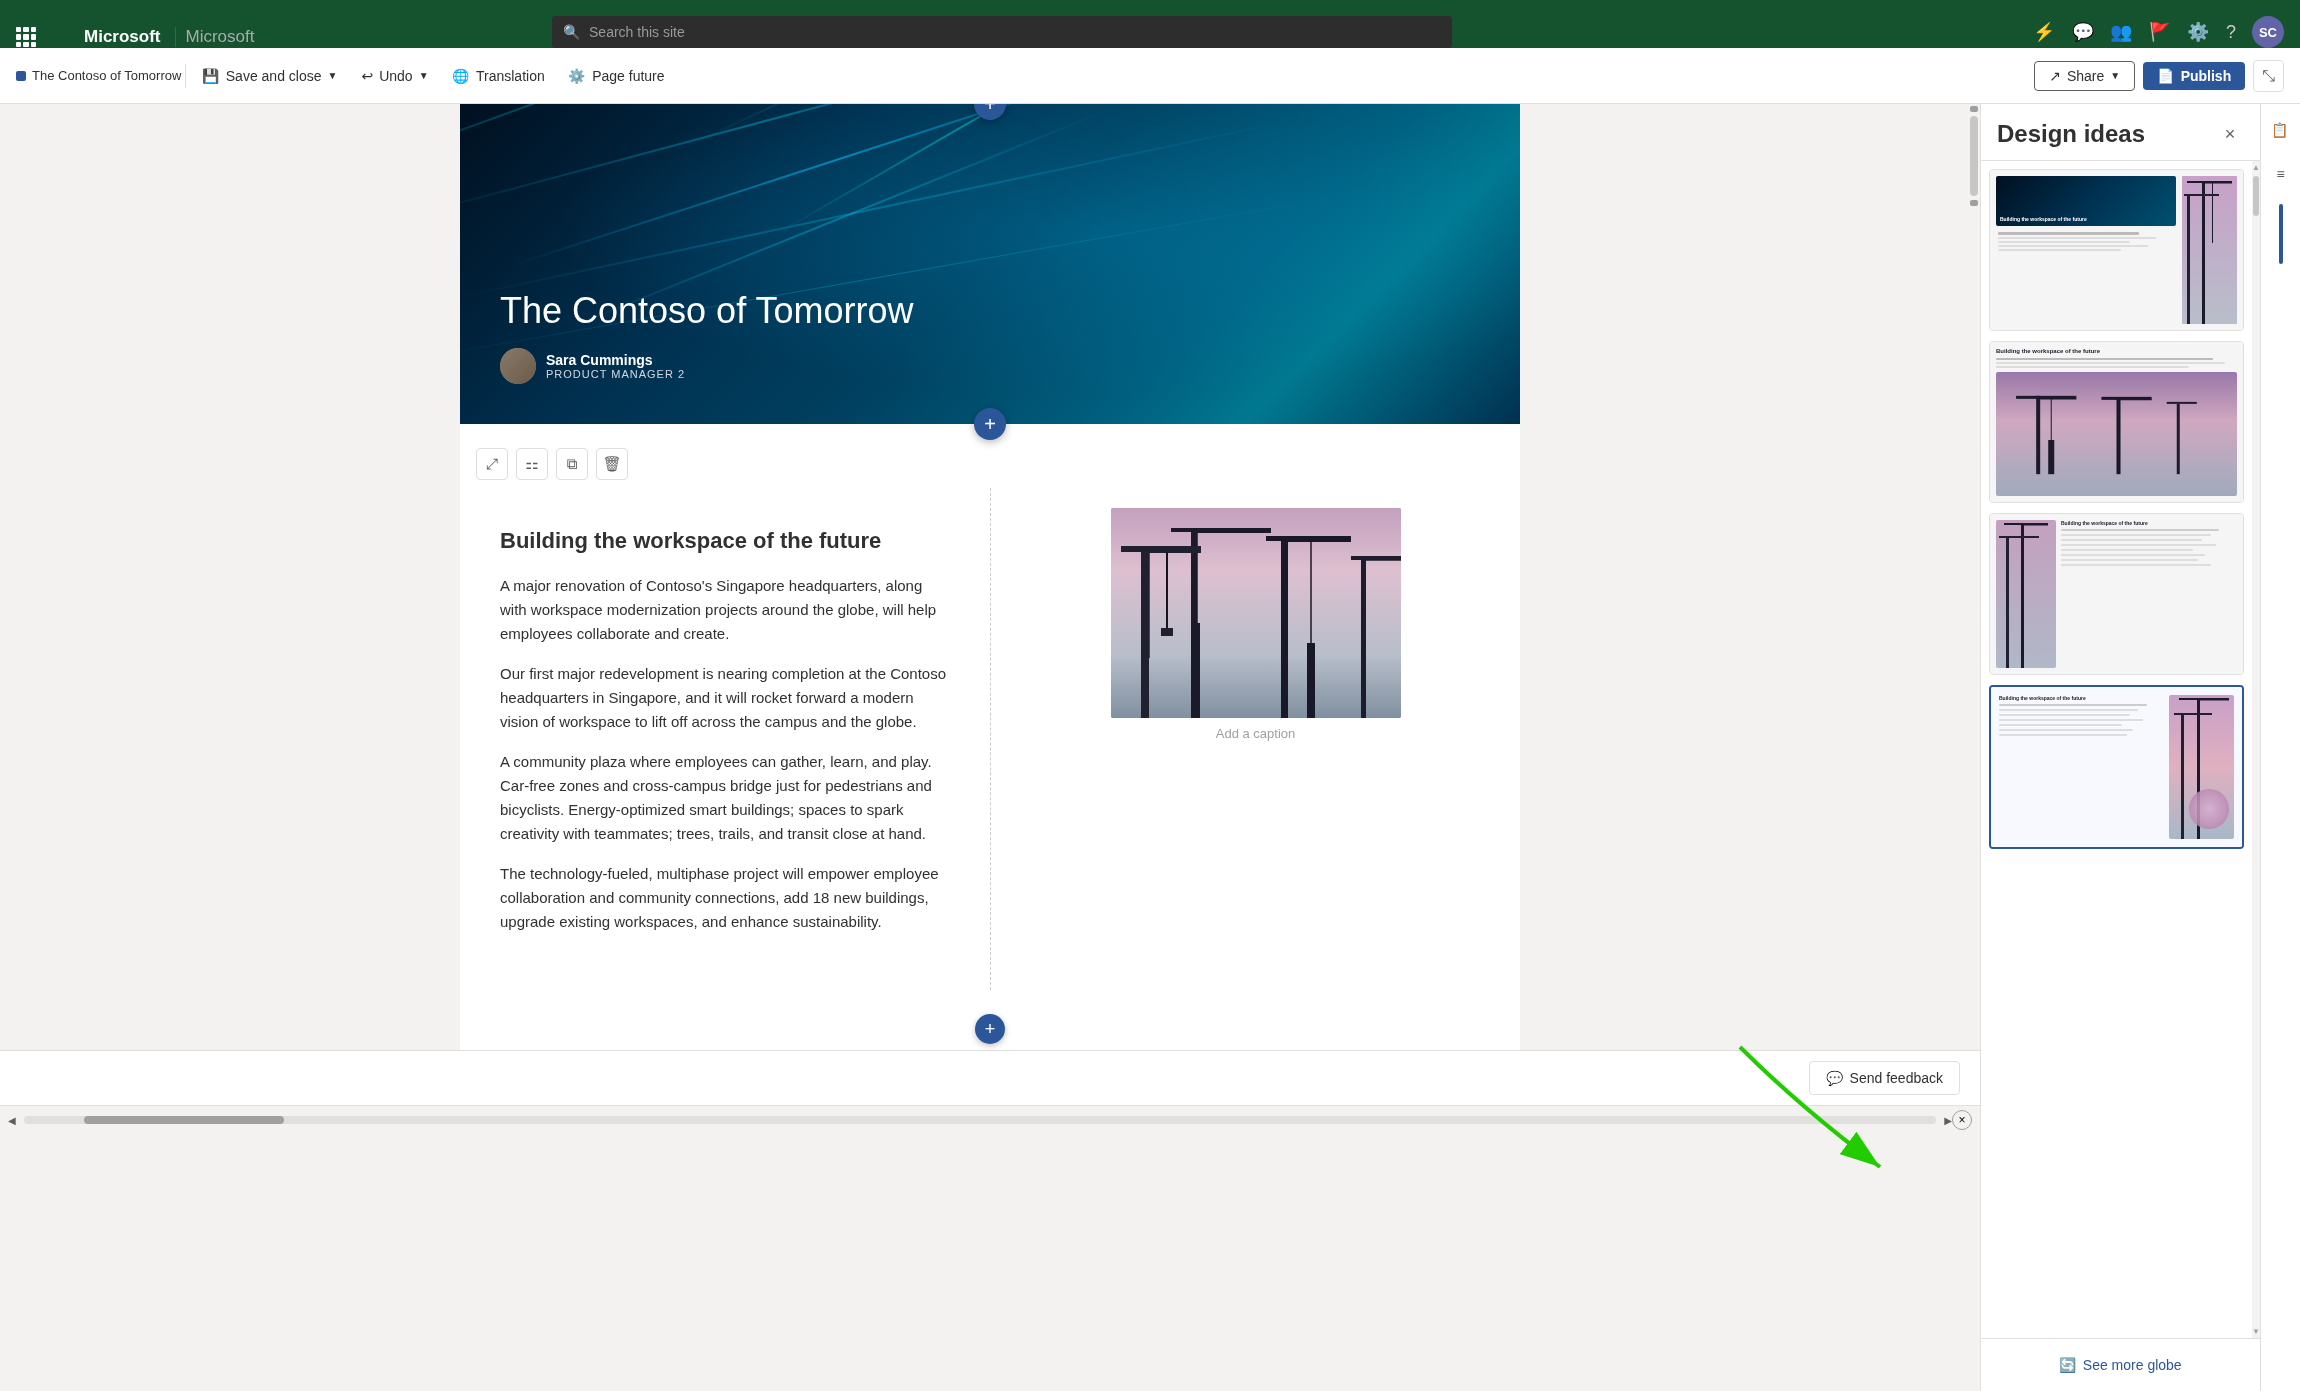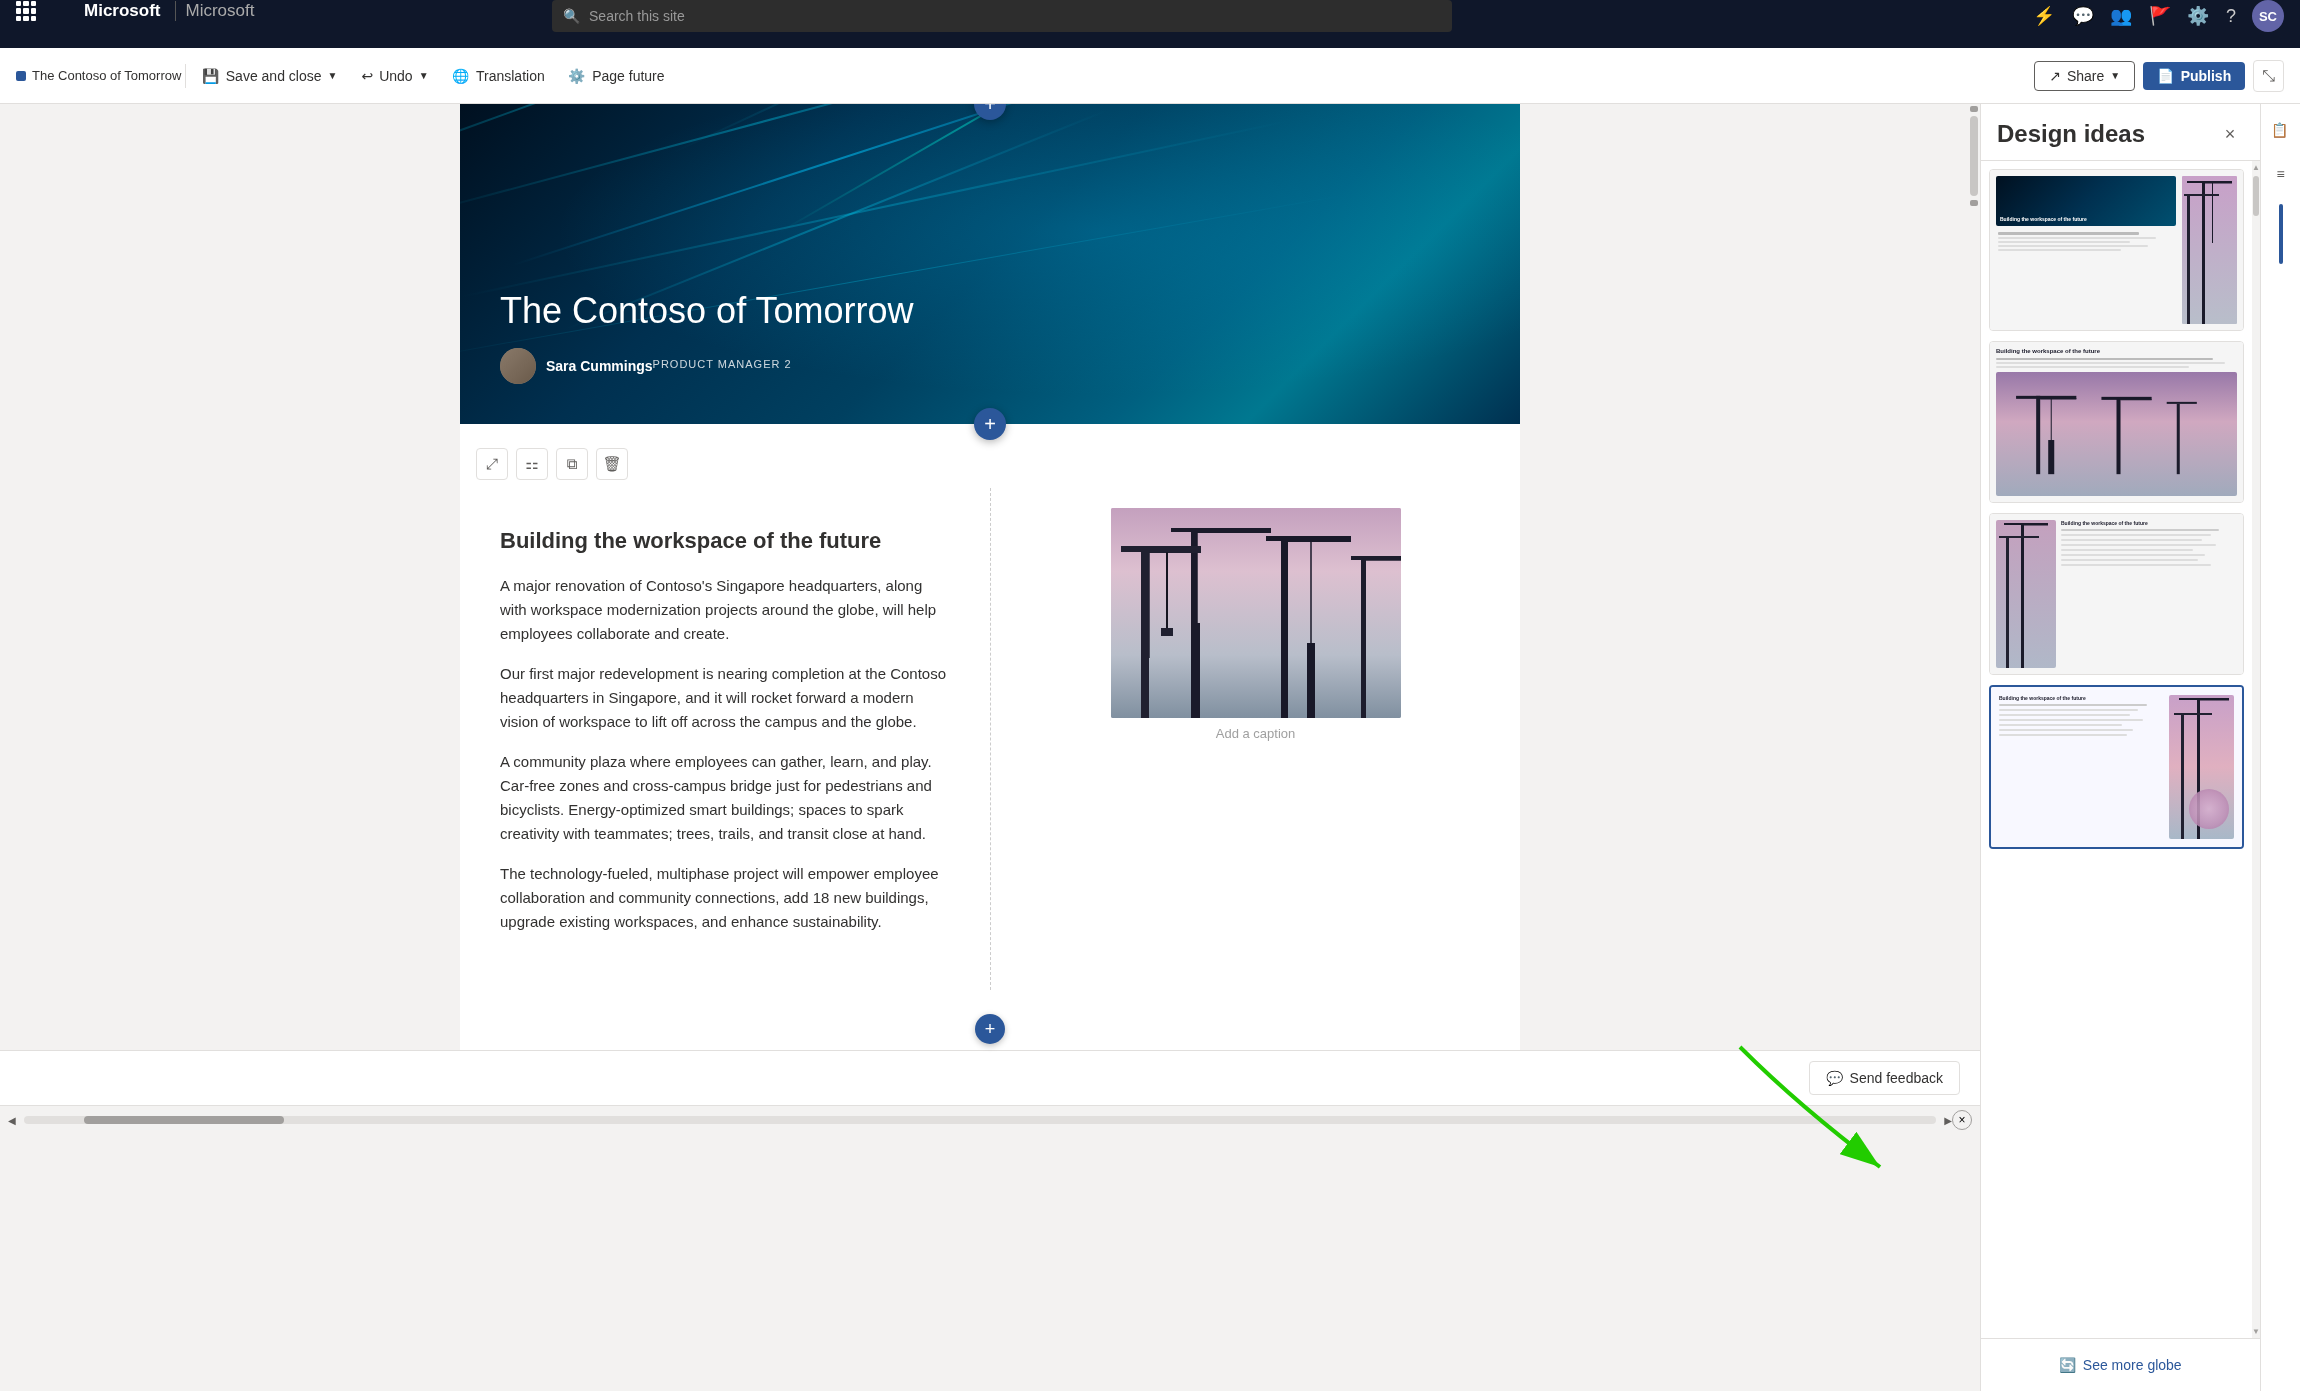--- a/index.html
+++ b/index.html
@@ -1,20 +1,20 @@
 <!DOCTYPE html>
 <html><head>
   <meta charset="utf-8">
   <style>
     * { box-sizing: border-box; margin: 0; padding: 0; }
     body { font-family: 'Segoe UI', Arial, sans-serif; background: #f3f2f1; overflow: hidden; width: 2300px; height: 1391px; }
 
     
     .top-nav {
-      display: flex; align-items: flex-start; background: #0f172a; height: 48px;
+      display: flex; align-items: flex-end; background: #14532d; height: 48px;
       padding: 0 16px; gap: 12px;
     }
     .top-nav .waffle { display: flex; align-items: center; gap: 10px; }
     .waffle-icon { width: 20px; height: 20px; display: grid; grid-template-columns: 1fr 1fr 1fr; gap: 2px; }
     .waffle-dot { background: #fff; border-radius: 1px; }
     .ms-logo { display: flex; gap: 2px; }
     .ms-logo-grid { display: grid; grid-template-columns: 1fr 1fr; gap: 2px; width: 22px; height: 22px; }
     .search-bar {
       flex: 1; max-width: 900px; margin: 0 auto;
       background: #2d2d2d; border-radius: 4px; display: flex; align-items: center;
@@ -70,21 +70,21 @@
     }
     .hero-line {
       position: absolute; height: 2px; border-radius: 1px;
       background: linear-gradient(90deg, transparent, rgba(0,220,255,0.6), transparent);
       transform-origin: left center;
     }
     .hero-content { position: absolute; bottom: 40px; left: 40px; color: #fff; }
     .hero-title { font-size: 36px; font-weight: 400; margin-bottom: 16px; }
     .hero-author { display: flex; align-items: center; gap: 10px; }
     .author-avatar { width: 36px; height: 36px; border-radius: 50%; background: #8a7a6a; display: flex; align-items: center; justify-content: center; overflow: hidden; }
-    .author-info { display: flex; flex-direction: row; }
+    .author-info { display: flex; flex-direction: column; }
     .author-name { font-size: 14px; font-weight: 600; }
     .author-title { font-size: 11px; letter-spacing: 1px; color: rgba(255,255,255,0.8); }
 
     .add-btn {
       position: absolute; left: 50%; transform: translateX(-50%);
       width: 32px; height: 32px; border-radius: 50%; background: #2b579a;
       color: #fff; font-size: 20px; display: flex; align-items: center; justify-content: center;
       cursor: pointer; z-index: 10; box-shadow: 0 2px 8px rgba(0,0,0,0.3);
     }
     .add-btn-top { top: -16px; }

